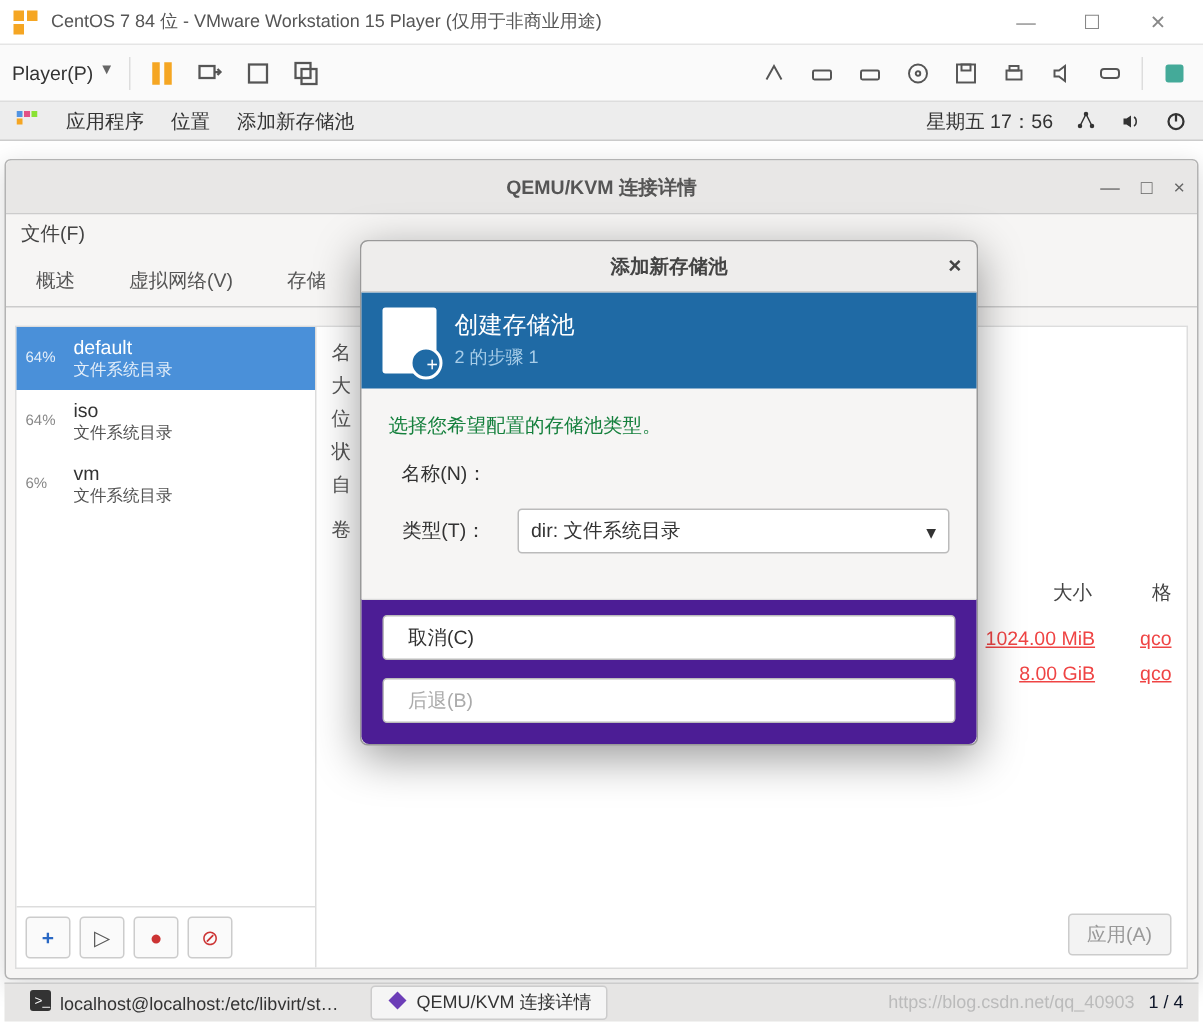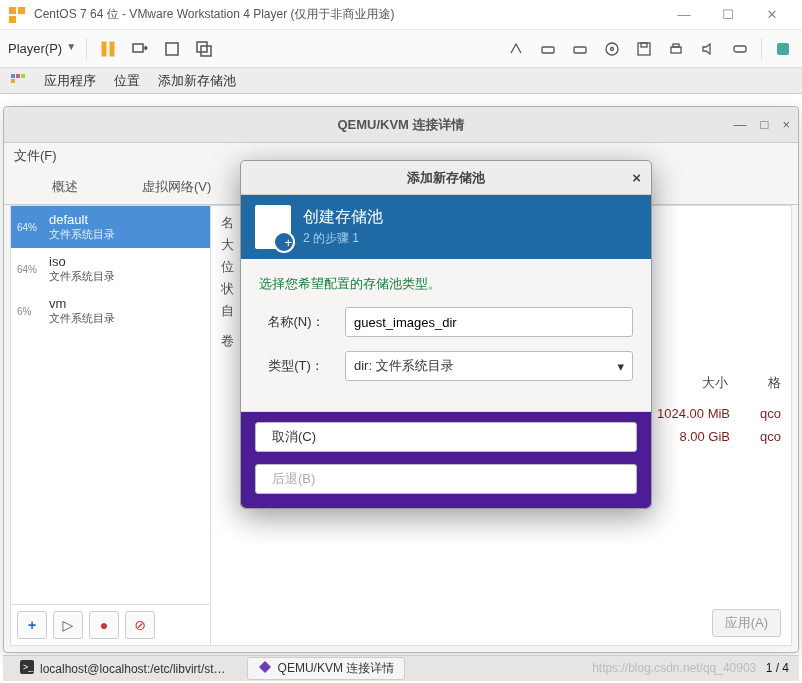--- a/index.html
+++ b/index.html
@@ -26,40 +26,40 @@
 .gnome-icon { width: 16px; height: 16px; display: flex; align-items: center; justify-content: center; }
 
 
 .qemu-win { position: absolute; left: 3px; top: 106px; right: 3px; bottom: 30px; background: #f6f5f4; border: 1px solid #b3b3b3; border-radius: 4px; box-shadow: 0 4px 18px rgba(0,0,0,0.15); }
 .qemu-title { height: 36px; display: flex; align-items: center; justify-content: center; position: relative; background: #e8e7e6; border-bottom: 1px solid #ccc; border-radius: 4px 4px 0 0; }
 .qemu-title .title { font-weight: bold; color: #555; }
 .qemu-title .btns { position: absolute; right: 8px; display: flex; gap: 14px; color: #666; }
 .qemu-menu { height: 28px; padding: 4px 10px; color: #444; background: #f6f5f4; }
 .qemu-body { position: absolute; top: 64px; left: 0; right: 0; bottom: 0; display: flex; flex-direction: column; }
 .tabs { height: 34px; border-bottom: 1px solid #ccc; display: flex; align-items: flex-end; padding: 0 16px; gap: 28px; color: #555; }
-.tabs .tab { padding: 8px 4px; margin-left: 28px; }
-.content { flex: 1; display: flex; background: #fff; border-top: none; margin: 0 6px 6px 6px; border: 1px solid #ddd; position: relative; }
+.tabs .tab { padding: 8px 4px; }
+.content { flex: 1; display: flex; background: #fff; border-top: none; margin: 12px 6px 6px 6px; border: 1px solid #ddd; position: relative; }
 .sidebar { width: 200px; border-right: 1px solid #ddd; display: flex; flex-direction: column; }
 .pool-item { padding: 6px 8px 6px 14px; position: relative; }
 .pool-item.selected { background: #4a90d9; color: #fff; }
 .pool-item .pct { position: absolute; left: 6px; top: 50%; transform: translateY(-50%); font-size: 10px; color: #888; }
 .pool-item.selected .pct { color: rgba(255,255,255,0.85); }
 .pool-item .name { margin-left: 24px; }
 .pool-item .sub { margin-left: 24px; font-size: 11px; opacity: 0.85; }
 .sidebar-footer { margin-top: auto; padding: 6px; display: flex; gap: 6px; border-top: 1px solid #ddd; }
 .sf-btn { width: 30px; height: 28px; border: 1px solid #ccc; border-radius: 3px; background: #fafafa; display: flex; align-items: center; justify-content: center; font-size: 14px; color: #555; }
 .sf-btn.plus { color: #2968c4; font-weight: bold; }
 .sf-btn.rec { color: #c33; }
 .sf-btn.x { color: #c33; }
 .main-pane { flex: 1; position: relative; padding: 8px 10px; color: #555; }
 .main-pane .row { display: flex; gap: 8px; margin-bottom: 4px; }
 .prop-lab { width: 14px; text-align: left; }
 .apply-btn { position: absolute; right: 10px; bottom: 8px; padding: 4px 12px; border: 1px solid #ccc; border-radius: 3px; background: #f3f3f3; color: #999; }
 .table-head { position: absolute; right: 10px; top: 168px; display: flex; gap: 40px; color: #444; }
-.table-vals { position: absolute; right: 10px; top: 196px; color: #7f1d1d; }
+.table-vals { position: absolute; right: 10px; top: 196px; color: #ef4444; text-decoration: underline; }
 .table-vals div { display: flex; gap: 30px; padding: 4px 0; justify-content: flex-end; }
 
 
 .modal { position: absolute; left: 240px; top: 160px; width: 412px; background: #f6f5f4; border: 1px solid #999; border-radius: 5px; box-shadow: 0 8px 30px rgba(0,0,0,0.4); z-index: 100; }
 .modal-title { height: 34px; display: flex; align-items: center; justify-content: center; position: relative; font-weight: bold; color: #444; border-bottom: 1px solid #ccc; background: #eeedec; border-radius: 5px 5px 0 0; }
 .modal-title .close { position: absolute; right: 10px; color: #444; cursor: pointer; font-size: 15px; }
 .modal-head { background: #1f6aa5; color: #fff; padding: 10px 14px; display: flex; gap: 12px; align-items: center; }
 .modal-head .icon { width: 36px; height: 44px; background: #fff; border-radius: 2px; position: relative; }
 .modal-head .icon::after { content: ""; position: absolute; right: -4px; bottom: -4px; width: 18px; height: 18px; background: #1f6aa5; border: 2px solid #fff; border-radius: 50%; }
 .modal-head .plus { position: absolute; right: -1px; bottom: -1px; color: #fff; font-size: 13px; z-index: 2; }
@@ -85,21 +85,21 @@
 <body>
 
 <div class="vmw-title">
   <span class="vmw-logo">
     <svg viewBox="0 0 18 18">
         <rect x="1" y="1" width="7" height="7" fill="#f5a623"></rect>
         <rect x="10" y="1" width="7" height="7" fill="#f5a623"></rect>
         <rect x="1" y="10" width="7" height="7" fill="#f5a623"></rect>
       </svg>
   </span>
-  <span class="vmw-title-text">CentOS 7 64 位 - VMware Workstation 4 Player (仅用于非商业用途)</span>
+  <span class="vmw-title-text">CentOS 7 84 位 - VMware Workstation 15 Player (仅用于非商业用途)</span>
   <span class="win-btn">—</span>
   <span class="win-btn">☐</span>
   <span class="win-btn">✕</span>
 </div>
 
 <div class="vmw-toolbar">
   <span class="player-menu">
     <span>Player(P)</span>
     <span class="caret">▼</span>
   </span>
@@ -184,20 +184,43 @@
       <svg width="14" height="14" viewBox="0 0 14 14">
         <rect x="0" y="0" width="4" height="4" fill="#5294e2"></rect>
         <rect x="5" y="0" width="4" height="4" fill="#e25286"></rect>
         <rect x="10" y="0" width="4" height="4" fill="#8ae234"></rect>
         <rect x="0" y="5" width="4" height="4" fill="#f5a623"></rect>
       </svg>
     </span>
   <span>应用程序</span>
   <span>位置</span>
   <span>添加新存储池</span>
+  <span class="right">
+    <span>星期五 17：56</span>
+    <span class="gnome-icon">
+        <svg width="14" height="14" viewBox="0 0 14 14" fill="#333">
+          <circle cx="7" cy="2" r="1.5"></circle>
+          <circle cx="3" cy="10" r="1.5"></circle>
+          <circle cx="11" cy="10" r="1.5"></circle>
+          <path d="M7 2 L3 10 M7 2 L11 10" stroke="#333"></path>
+        </svg>
+      </span>
+    <span class="gnome-icon">
+        <svg width="14" height="14" viewBox="0 0 14 14" fill="#333">
+          <path d="M2 5v4h2l3 2V3L4 5z"></path>
+          <path d="M9 4c2 1 2 5 0 6" fill="none" stroke="#333"></path>
+        </svg>
+      </span>
+    <span class="gnome-icon">
+        <svg width="14" height="14" viewBox="0 0 14 14" fill="none" stroke="#333" stroke-width="1.5">
+          <circle cx="7" cy="7" r="5"></circle>
+          <line x1="7" y1="2" x2="7" y2="7"></line>
+        </svg>
+      </span>
+  </span>
 </div>
 
 <div class="qemu-win">
   <div class="qemu-title">
     <span class="title">QEMU/KVM 连接详情</span>
     <span class="btns">
       <span>—</span>
       <span>□</span>
       <span>×</span>
     </span>
@@ -285,21 +308,20 @@
       </div>
     <div>
       <h3>创建存储池</h3>
       <div class="step">2 的步骤 1</div>
     </div>
   </div>
   <div class="modal-body">
     <div class="hint">选择您希望配置的存储池类型。</div>
     <div class="form-row">
       <label>名称(N)：</label>
-      <input class="text-input" value="guest_images_dir" style="">
     </div>
     <div class="form-row">
       <label>类型(T)：</label>
       <div class="dropdown">
         <span>dir: 文件系统目录</span>
         <span>▾</span>
       </div>
     </div>
   </div>
   <div class="modal-footer">

